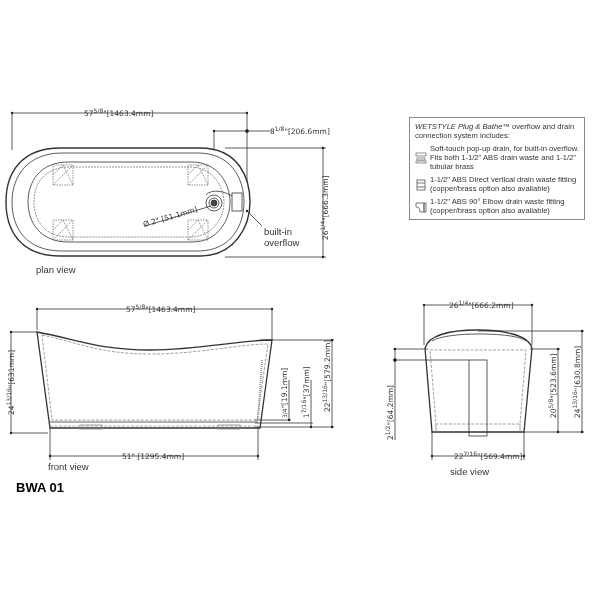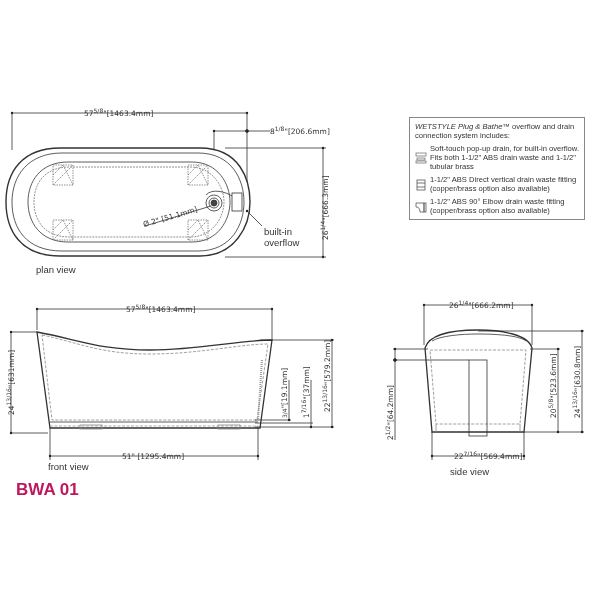--- a/index.html
+++ b/index.html
@@ -1,20 +1,20 @@
 <!DOCTYPE html>
 <html><head>
 <meta charset="utf-8">
 <style>
   html, body { margin:0; padding:0; background:#ffffff; }
   body { width:600px; height:600px; position:relative; overflow:hidden; font-family:"Liberation Sans", sans-serif; color:#222; }
   svg { position:absolute; left:0; top:0; }
   .dim { font-family:"DejaVu Sans", sans-serif; font-size:7.5px; fill:#333; }
   .lbl { font-family:"Liberation Sans", sans-serif; font-size:9.5px; fill:#333; }
-  .title { position:absolute; left:16px; top:480px; font-family:"Liberation Sans", sans-serif; font-weight:bold; font-size:17px; color:#be185d; }
+  .title { position:absolute; left:16px; top:480px; font-family:"Liberation Sans", sans-serif; font-weight:bold; font-size:13px; color:#000000; }
   .legend { position:absolute; left:409px; top:117px; width:176px; height:103px; border:1px solid #888; box-sizing:border-box; padding:4px 5px; font-family:"Liberation Sans", sans-serif; font-size:7.6px; line-height:9px; color:#333; }
   .legend .hdr { margin-bottom:4px; }
   .legend .hdr i { font-style:italic; }
   .legend .row { display:flex; align-items:center; margin-bottom:4px; }
   .legend .ico { width:12px; height:12px; flex:0 0 12px; margin-right:3px; margin-top:1px; }
 </style>
 </head>
 <body>
 
 <svg width="600" height="600" viewBox="0 0 600 600">

